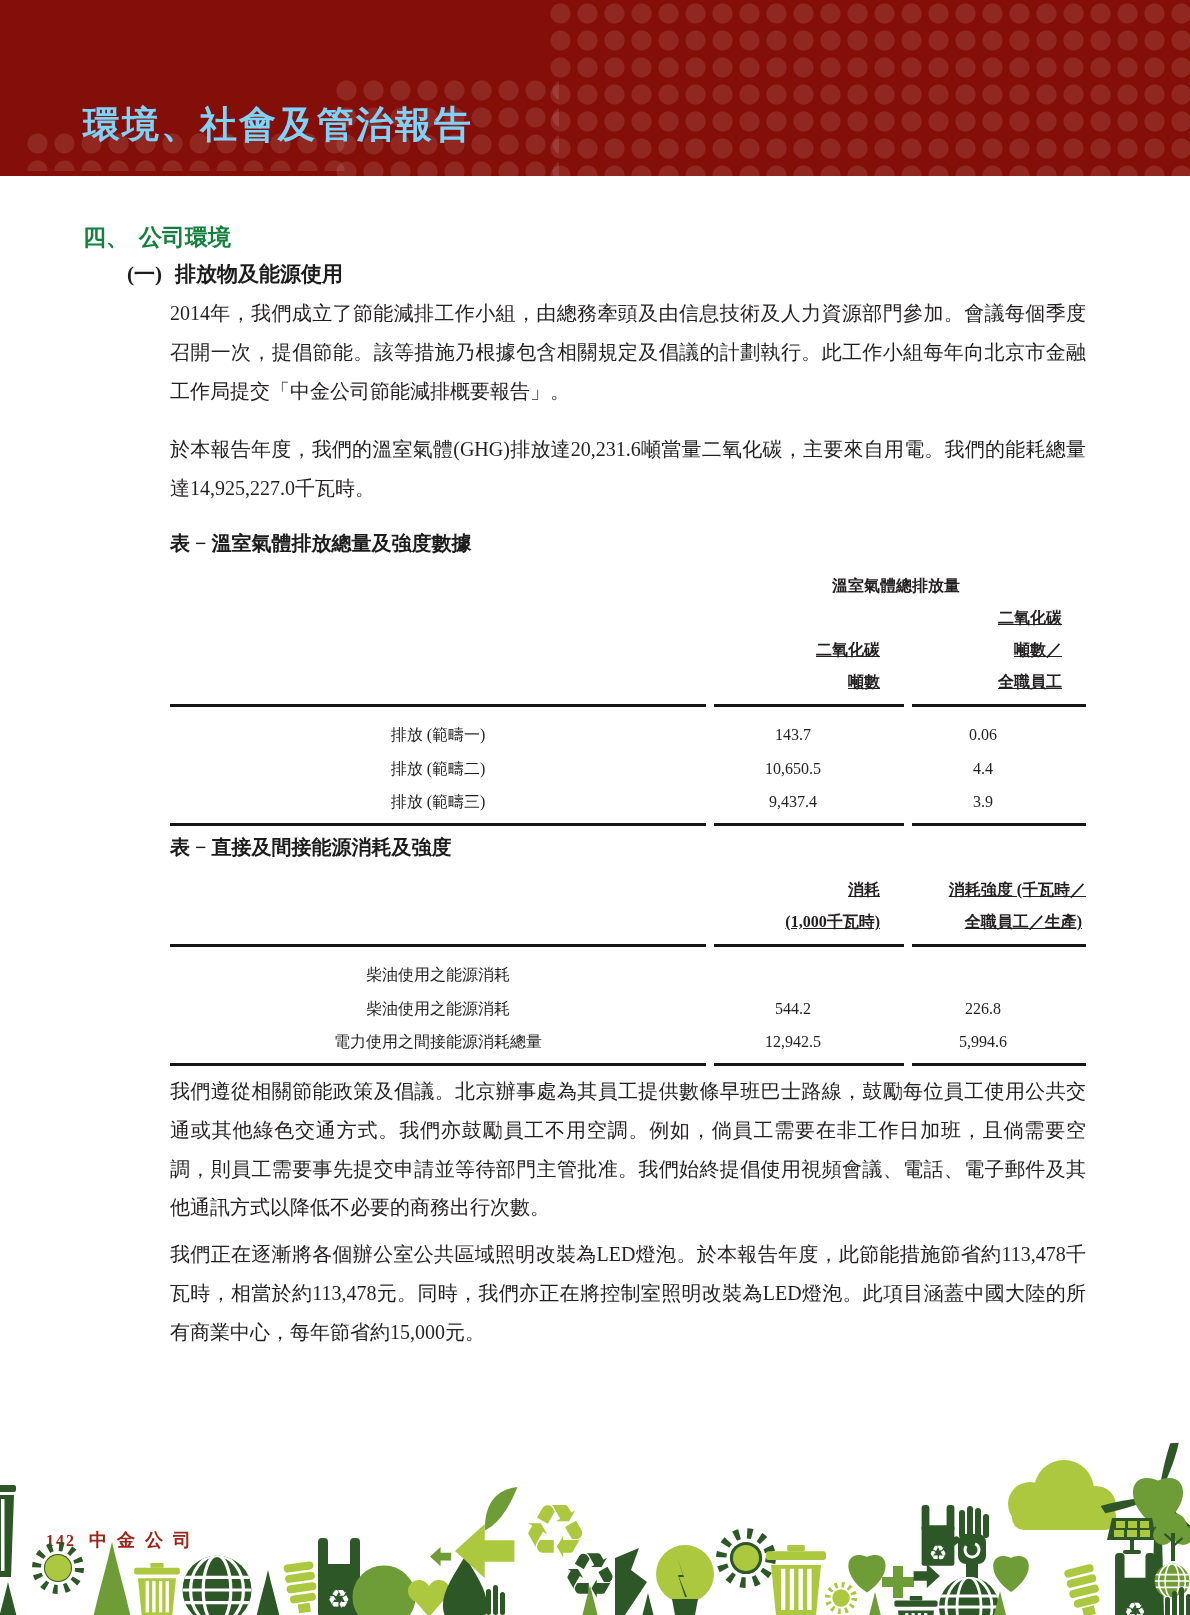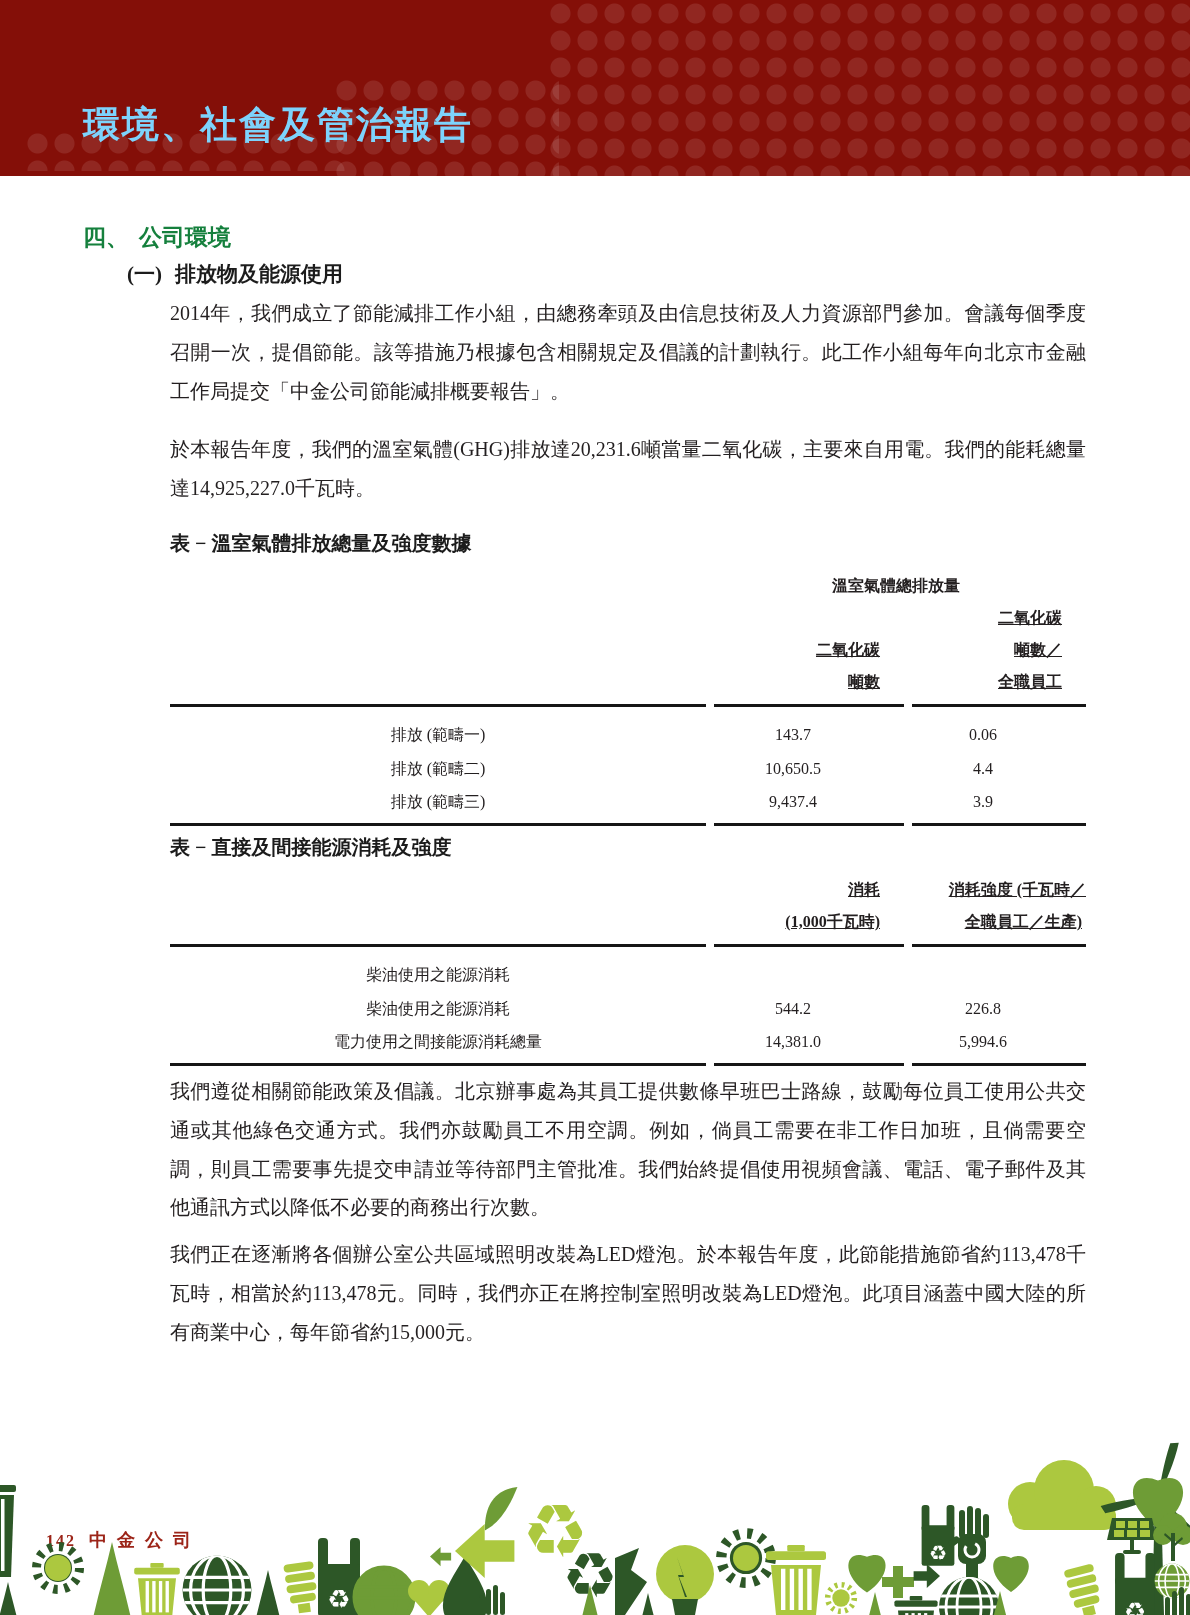--- a/index.html
+++ b/index.html
@@ -180,21 +180,21 @@
             <td class="val"></td>
             <td class="val"></td>
       </tr>
       <tr>
         <td class="lab">柴油使用之能源消耗</td>
             <td class="val">544.2</td>
             <td class="val">226.8</td>
       </tr>
       <tr>
         <td class="lab">電力使用之間接能源消耗總量</td>
-            <td class="val">14,381.0</td>
+            <td class="val">12,942.5</td>
             <td class="val">5,994.6</td>
       </tr>
       <tr class="rule bot">
             <td>
               <i></i>
             </td>
             <td>
               <i></i>
             </td>
             <td>

